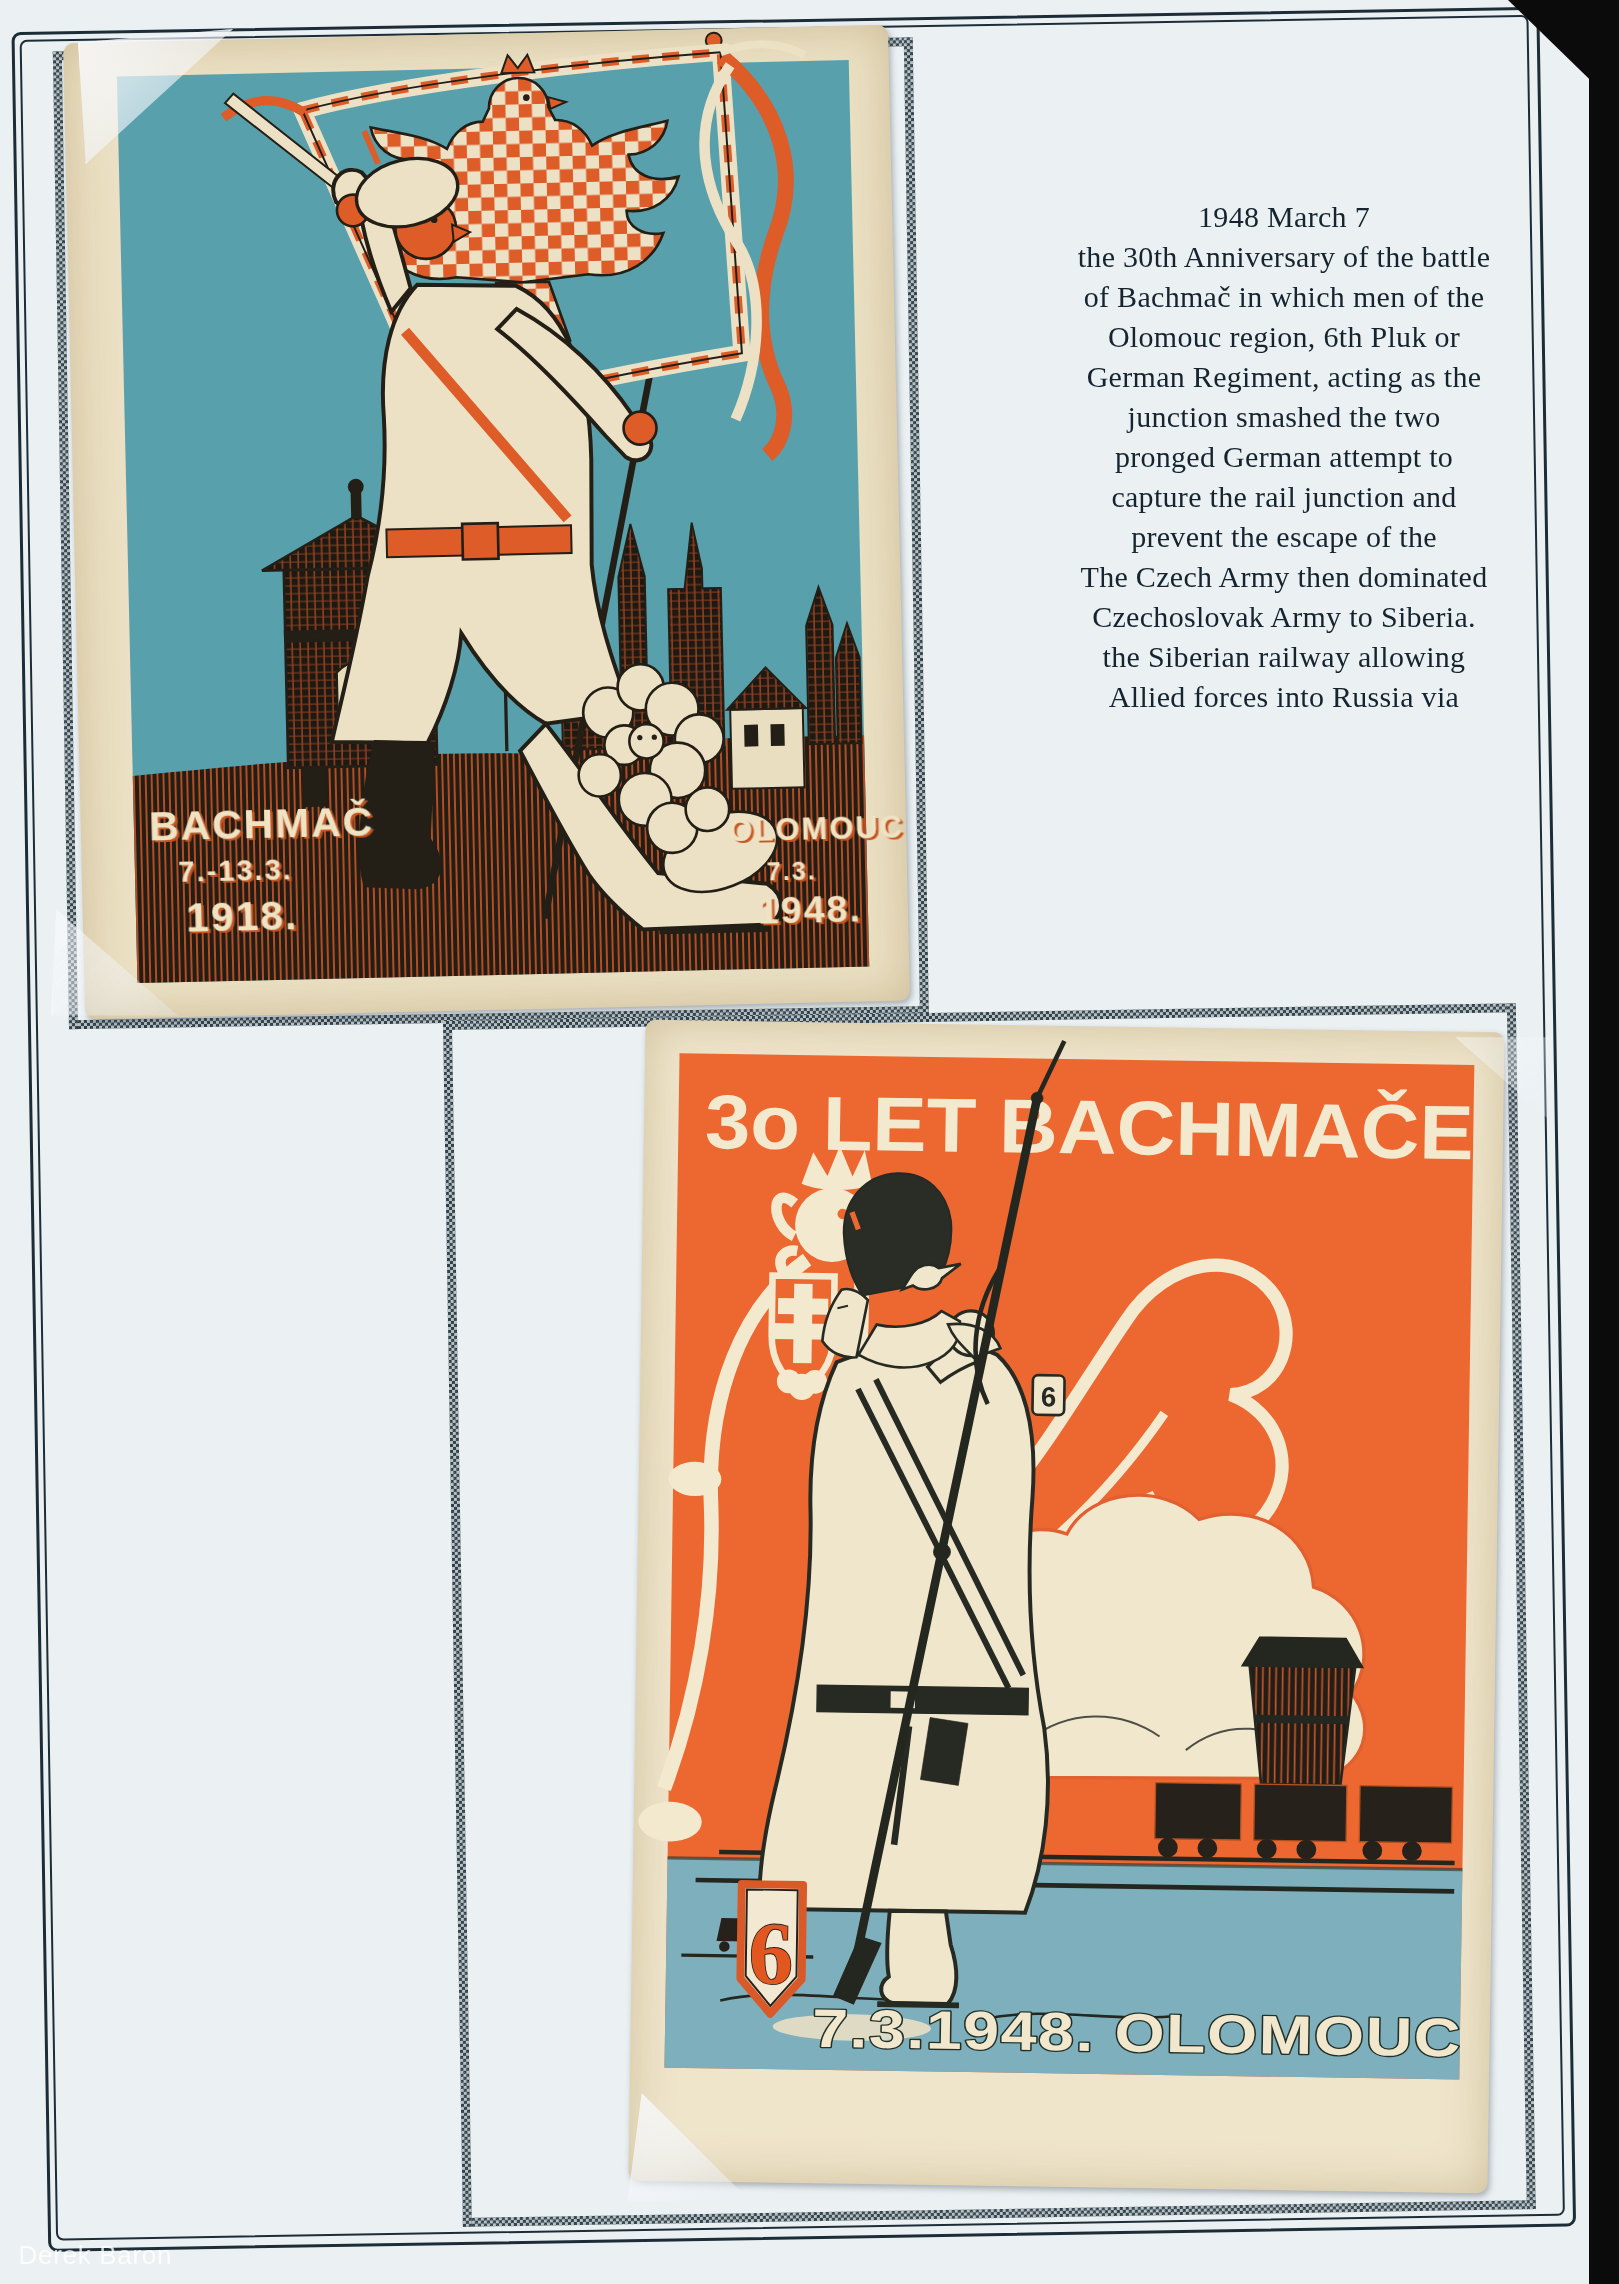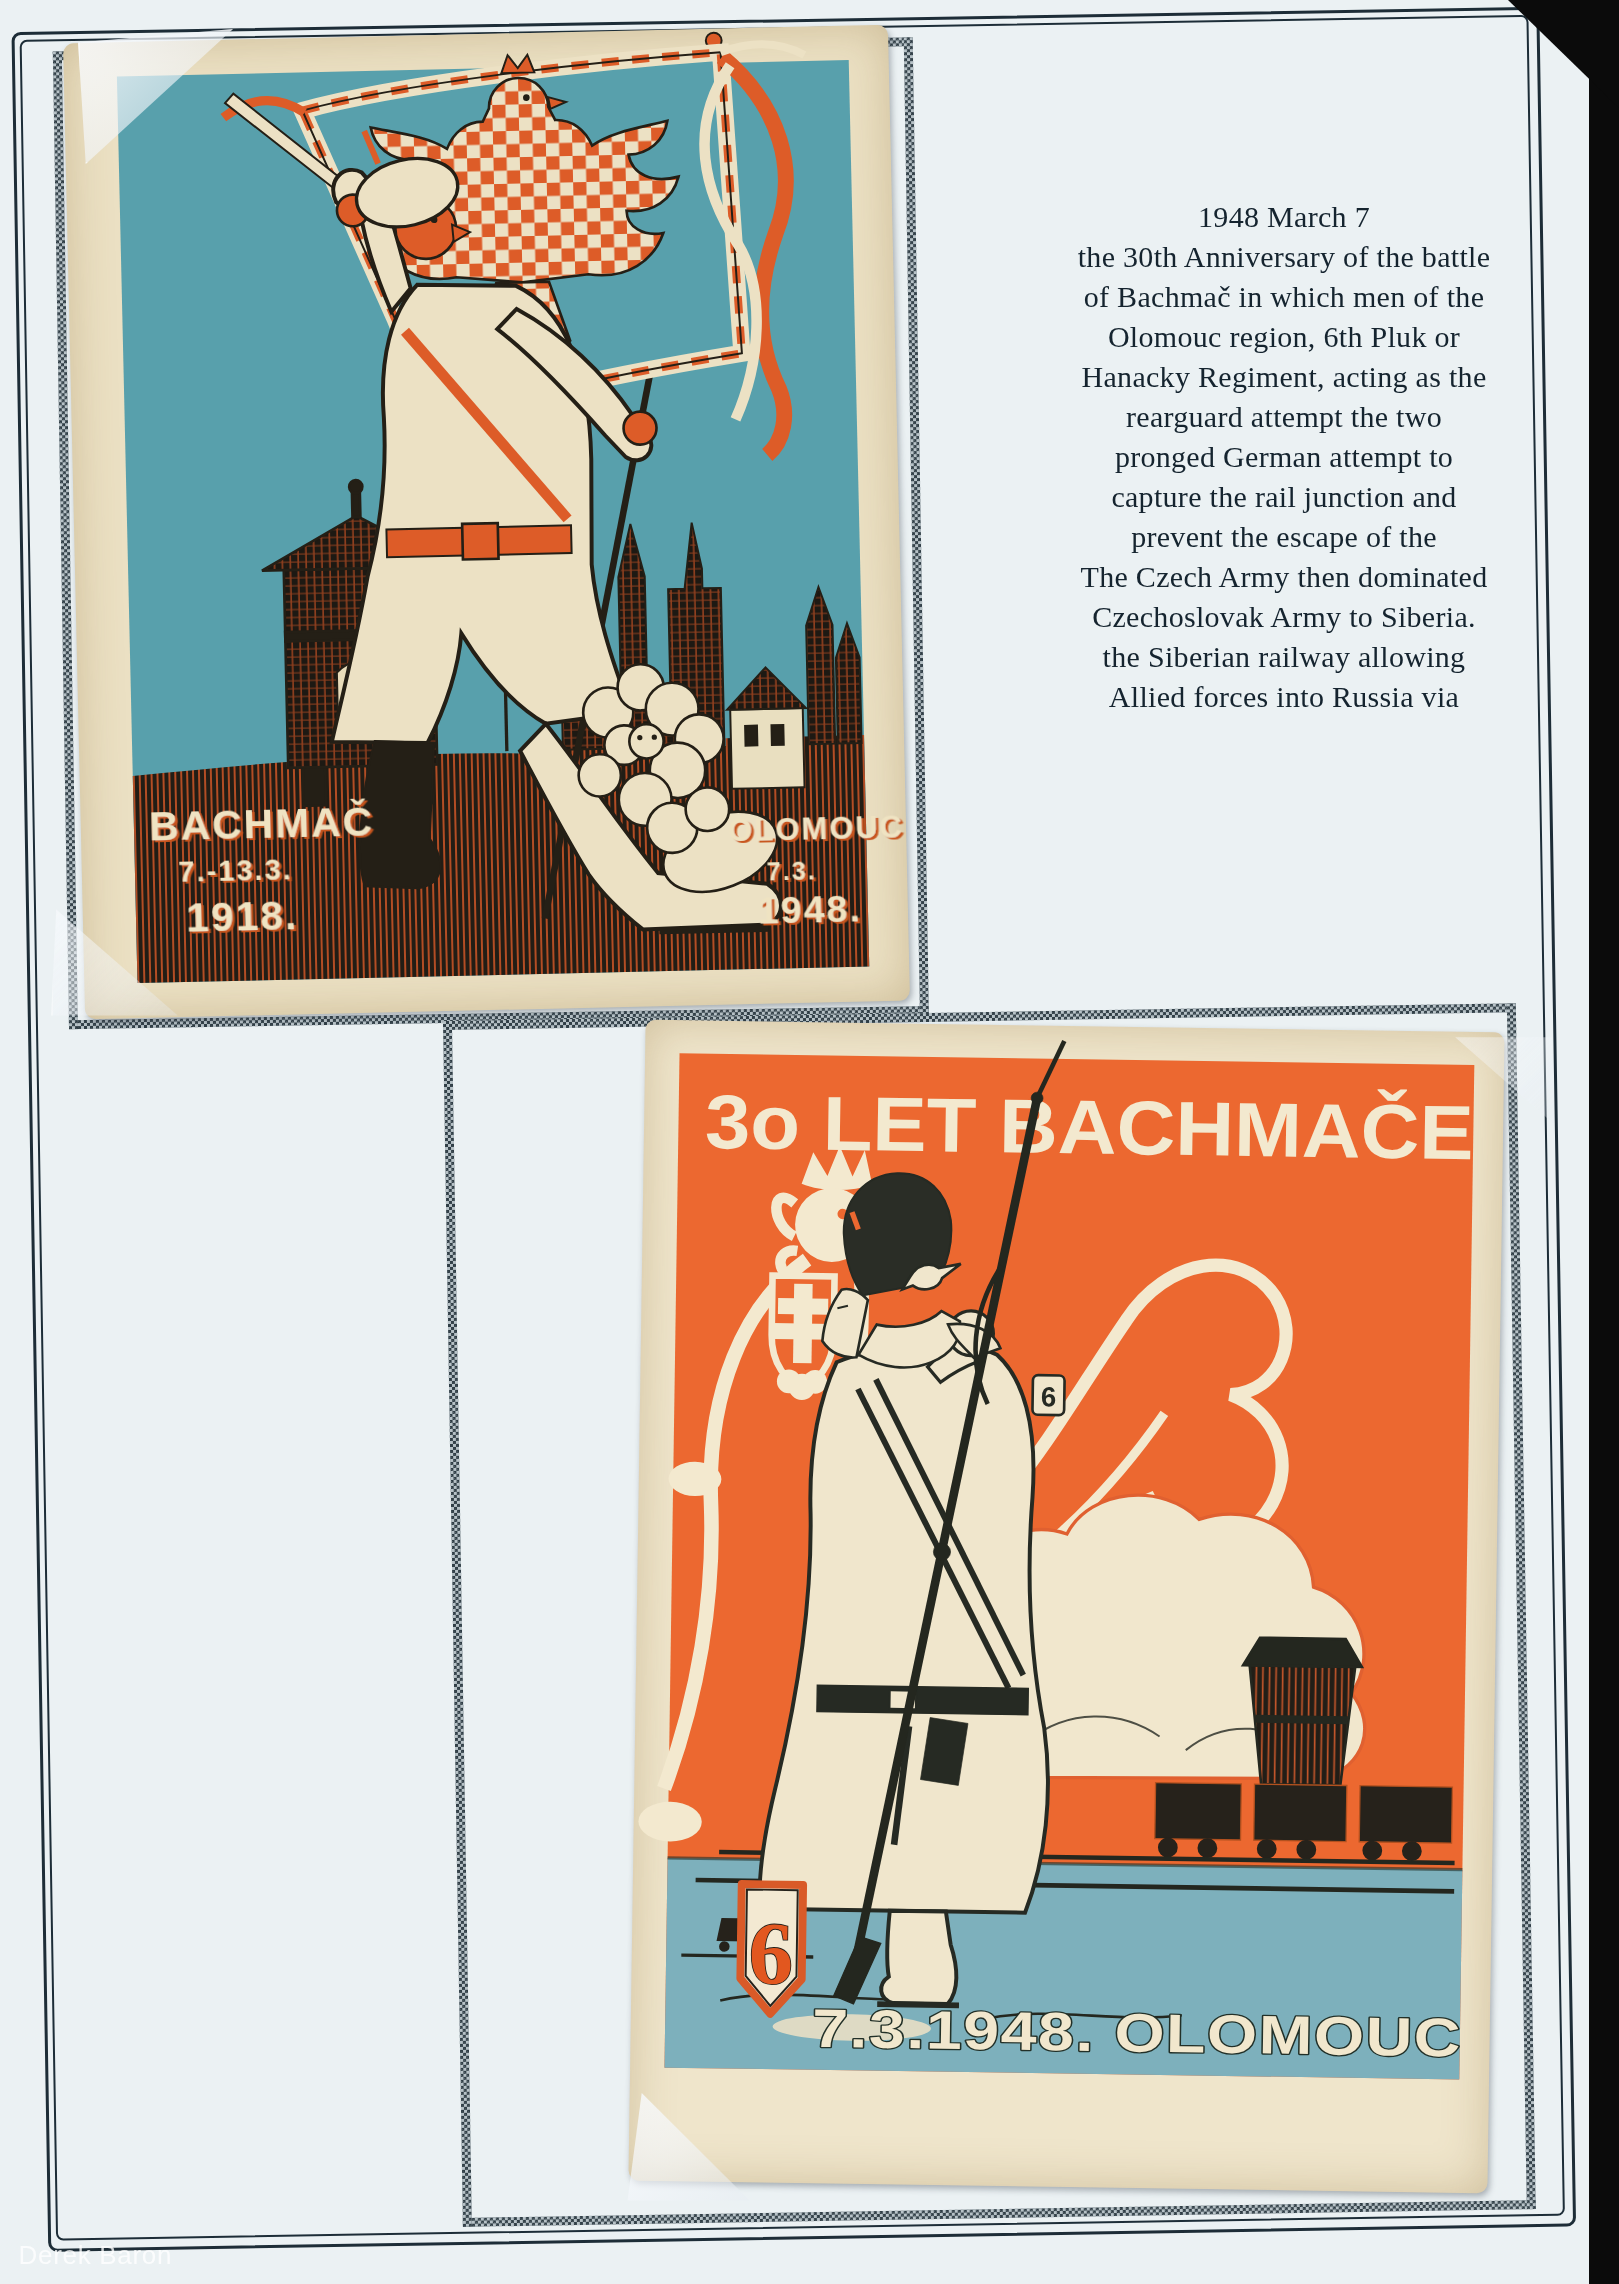--- a/index.html
+++ b/index.html
@@ -70,22 +70,22 @@
         <i class="r"></i>
       </div>
   </div>
 
   <div class="desc">
 
   <div>1948 March 7</div>
       <div>the 30th Anniversary of the battle</div>
       <div>of Bachmač in which men of the</div>
       <div>Olomouc region, 6th Pluk or</div>
-      <div>Hanacky Regiment, acting as the</div>
-      <div>rearguard attempt the two</div>
+      <div>German Regiment, acting as the</div>
+      <div>junction smashed the two</div>
       <div>pronged German attempt to</div>
       <div>capture the rail junction and</div>
       <div>prevent the escape of the</div>
       <div>The Czech Army then dominated</div>
       <div>Czechoslovak Army to Siberia.</div>
       <div>the Siberian railway allowing</div>
       <div>Allied forces into Russia via</div>
     </div>
 
   <div class="card card1">

